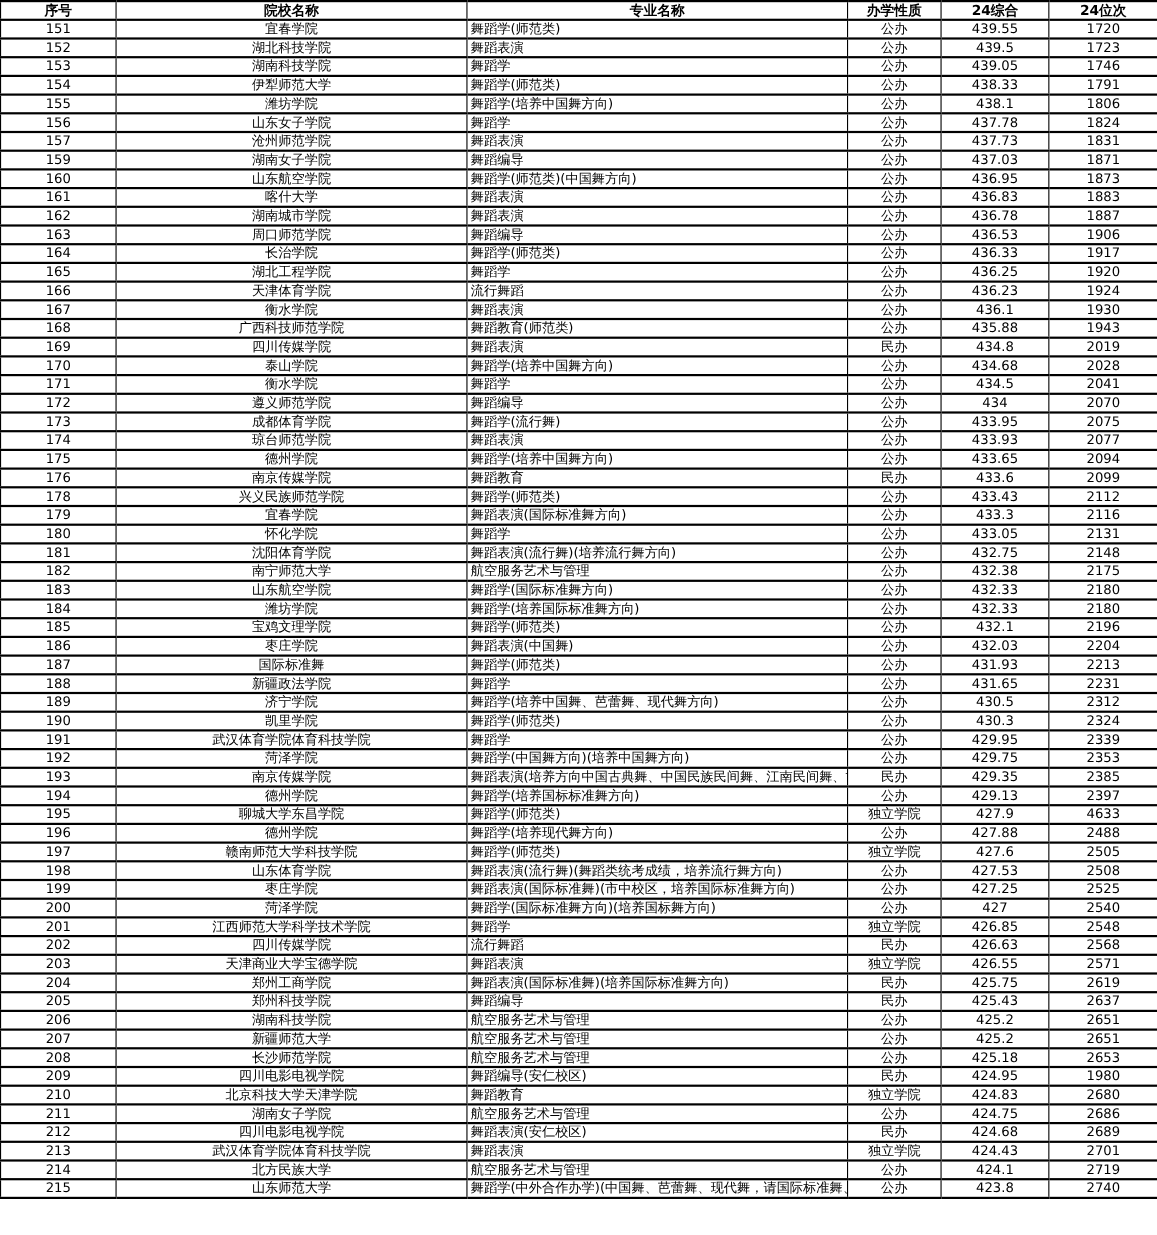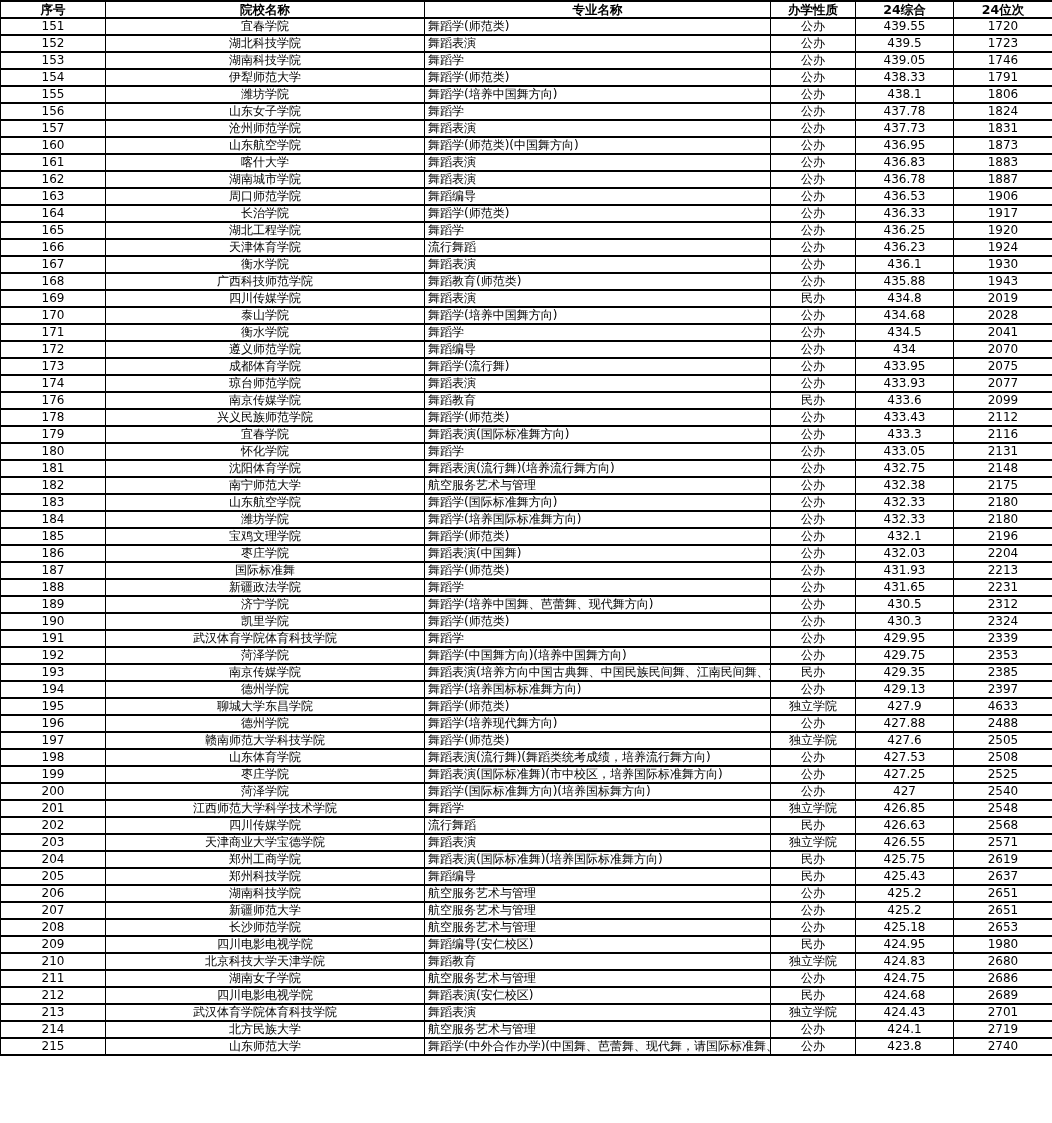--- a/index.html
+++ b/index.html
@@ -123,20 +123,28 @@
         </tr>
         <tr>
           <td class="col0">157</td>
           <td class="col1">沧州师范学院</td>
           <td class="col2">舞蹈表演</td>
           <td class="col3">公办</td>
           <td class="col4">437.73</td>
           <td class="col5">1831</td>
         </tr>
         <tr>
+          <td class="col0">159</td>
+          <td class="col1">湖南女子学院</td>
+          <td class="col2">舞蹈编导</td>
+          <td class="col3">公办</td>
+          <td class="col4">437.03</td>
+          <td class="col5">1871</td>
+        </tr>
+        <tr>
           <td class="col0">160</td>
           <td class="col1">山东航空学院</td>
           <td class="col2">舞蹈学(师范类)(中国舞方向)</td>
           <td class="col3">公办</td>
           <td class="col4">436.95</td>
           <td class="col5">1873</td>
         </tr>
         <tr>
           <td class="col0">161</td>
           <td class="col1">喀什大学</td>
@@ -241,20 +249,28 @@
           <td class="col4">433.95</td>
           <td class="col5">2075</td>
         </tr>
         <tr>
           <td class="col0">174</td>
           <td class="col1">琼台师范学院</td>
           <td class="col2">舞蹈表演</td>
           <td class="col3">公办</td>
           <td class="col4">433.93</td>
           <td class="col5">2077</td>
+        </tr>
+        <tr>
+          <td class="col0">175</td>
+          <td class="col1">德州学院</td>
+          <td class="col2">舞蹈学(培养中国舞方向)</td>
+          <td class="col3">公办</td>
+          <td class="col4">433.65</td>
+          <td class="col5">2094</td>
         </tr>
         <tr>
           <td class="col0">176</td>
           <td class="col1">南京传媒学院</td>
           <td class="col2">舞蹈教育</td>
           <td class="col3">民办</td>
           <td class="col4">433.6</td>
           <td class="col5">2099</td>
         </tr>
         <tr>

